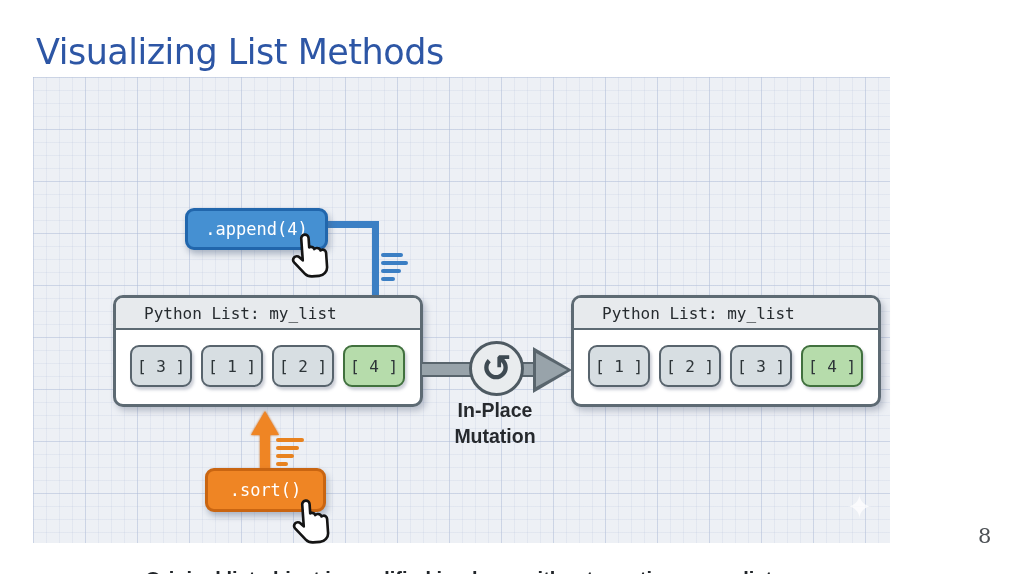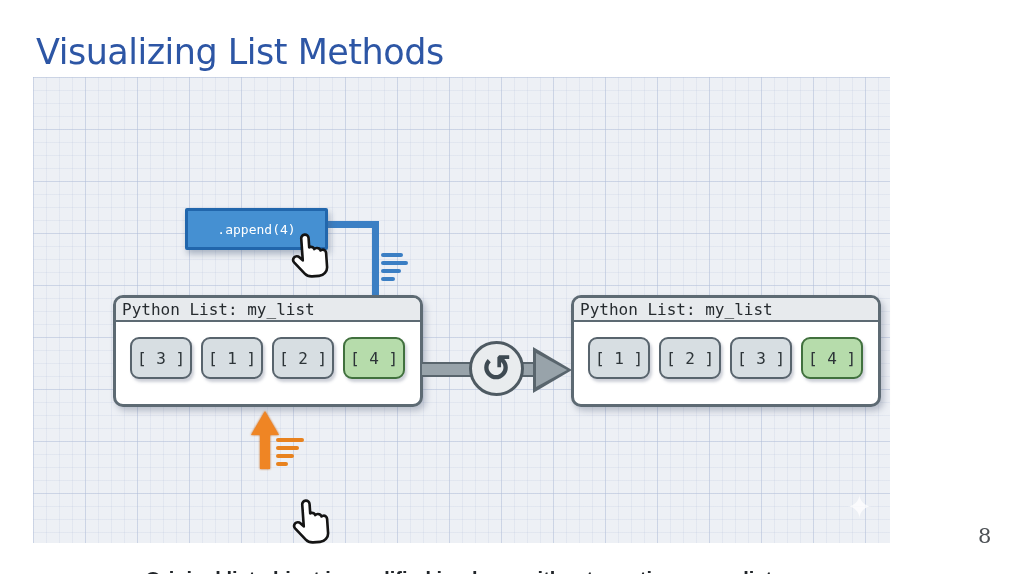--- a/index.html
+++ b/index.html
@@ -21,22 +21,22 @@
       linear-gradient(to bottom, rgba(176,190,216,0.45) 1px, transparent 1px),
       linear-gradient(to right, rgba(186,198,222,0.22) 1px, transparent 1px),
       linear-gradient(to bottom, rgba(186,198,222,0.22) 1px, transparent 1px);
     background-size:52px 52px, 52px 52px, 13px 13px, 13px 13px;
   }
   .mono { font-family:"DejaVu Sans Mono", monospace; }
 
   
   .method-btn {
     position:absolute; display:flex; align-items:center; justify-content:center;
-    border-radius:2px; color:#ffffff; font-family:"DejaVu Sans Mono", monospace;
-    font-size:13px; box-shadow:2px 4px 6px rgba(70,90,120,0.40);
+    border-radius:9px; color:#ffffff; font-family:"DejaVu Sans Mono", monospace;
+    font-size:17px; box-shadow:2px 4px 6px rgba(70,90,120,0.40);
   }
   .append-btn { left:152px; top:131px; width:143px; height:42px;
     background:#4590d2; border:3px solid #2166ac; }
   .sort-btn { left:172px; top:391px; width:121px; height:44px;
     background:#ef8524; border:3px solid #c96511; }
 
   
   .blue-h { position:absolute; left:293px; top:144px; width:53px; height:7px; background:#3b7fc4; }
   .blue-v { position:absolute; left:339px; top:144px; width:7px; height:98px; background:#3b7fc4; }
   .blue-head { position:absolute; left:329px; top:240px; width:0; height:0;
@@ -53,22 +53,22 @@
 
   
   .panel {
     position:absolute; top:218px; width:310px; height:112px;
     background:#ffffff; border:3px solid #5d6a73; border-radius:10px;
     box-shadow:3px 4px 6px rgba(90,100,125,0.35); overflow:hidden;
   }
   .panel-left { left:80px; }
   .panel-right { left:538px; }
   .panel-header {
-    height:24px; background:#e7eaed; border-bottom:2.5px solid #5d6a73;
-    display:flex; align-items:center; padding-left:6px;
+    height:32px; background:#e7eaed; border-bottom:2.5px solid #5d6a73;
+    display:flex; align-items:center; padding-left:28px;
     font-size:16px; color:#262b2f;
   }
   .cells { display:flex; gap:9px; padding:15px 0 0 14px; }
   .cell {
     width:62px; height:42px; background:#d7dee2; border:2.5px solid #58646d;
     border-radius:9px; display:flex; align-items:center; justify-content:center;
     font-size:16px; color:#2d3438; box-shadow:2px 3px 3px rgba(90,100,125,0.30);
     font-family:"DejaVu Sans Mono", monospace;
   }
   .cell.highlight { background:#b6dcab; border-color:#41713e; }
@@ -148,20 +148,24 @@
       <div class="cell highlight">[ 4 ]</div>
     </div>
   </div>
 
   <div class="gray-shaft"></div>
   <div class="gray-head-outline"></div>
   <div class="gray-head"></div>
   <div class="refresh-badge">
     <span>↺</span>
   </div>
+  <div class="mutation-label">
+    <div>In-Place</div>
+    <div>Mutation</div>
+  </div>
 
   <div class="panel panel-right">
     <div class="panel-header mono">Python List: my_list</div>
     <div class="cells">
       <div class="cell">[ 1 ]</div>
       <div class="cell">[ 2 ]</div>
       <div class="cell">[ 3 ]</div>
       <div class="cell highlight">[ 4 ]</div>
     </div>
   </div>
@@ -170,20 +174,21 @@
     <div class="orange-head"></div>
     <div class="orange-shaft"></div>
   </div>
   <div class="speed speed-orange">
     <div style="width:28px;"></div>
     <div style="width:23px;"></div>
     <div style="width:18px;"></div>
     <div style="width:12px;"></div>
   </div>
 
+  <div class="method-btn sort-btn">.sort()</div>
 
   <svg class="cursor" style="left:257px; top:419px; transform:rotate(-4deg);" viewBox="0 0 24 28">
     <path d="M9.8 1.6 C8.6 1.6 7.7 2.5 7.7 3.7 L7.7 16.2 L5.9 14.3 C5.1 13.4 3.7 13.4 2.9 14.2 C2.1 15 2.1 16.3 2.8 17.2 L8.3 23.8 C9.3 25 10.8 25.7 12.4 25.7 L16.4 25.7 C19.1 25.7 21.3 23.5 21.3 20.8 L21.3 12.9 C21.3 11.8 20.4 10.9 19.3 10.9 C18.9 10.9 18.5 11 18.2 11.2 C17.9 10.3 17.1 9.7 16.1 9.7 C15.6 9.7 15.1 9.9 14.7 10.2 C14.4 9.4 13.6 8.8 12.7 8.8 C12.4 8.8 12.1 8.9 11.9 9 L11.9 3.7 C11.9 2.5 11 1.6 9.8 1.6 Z" fill="#ffffff" stroke="#141414" stroke-width="1.5" stroke-linejoin="round"></path>
   </svg>
 
   <div class="caption" style="left:0; width:857px;">Original list object is modified in place, without creating a new list.</div>
 
   <div class="watermark" style="left:813px; top:411px;">✦</div>
 </div>
 

